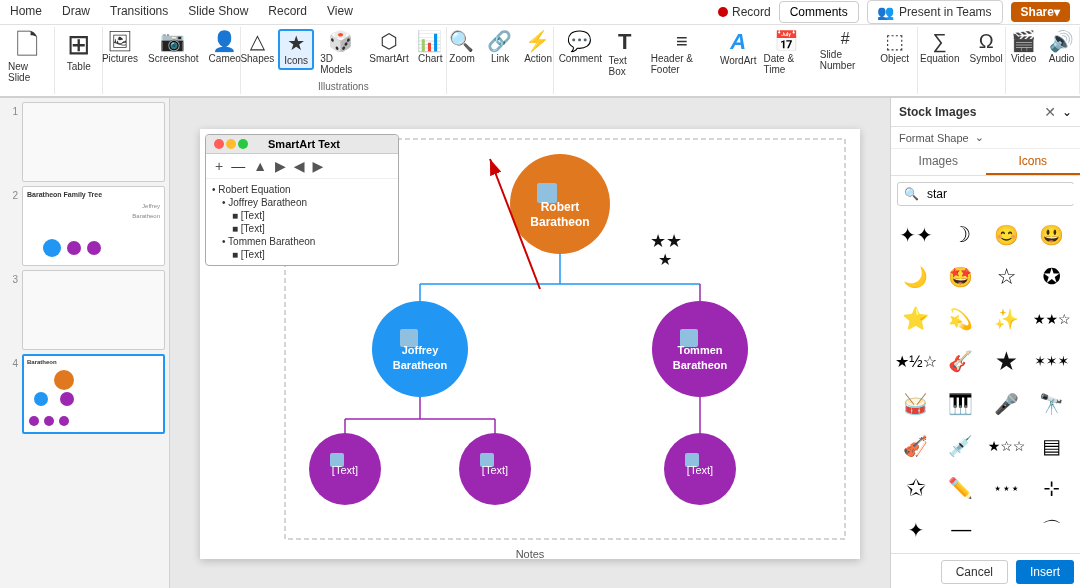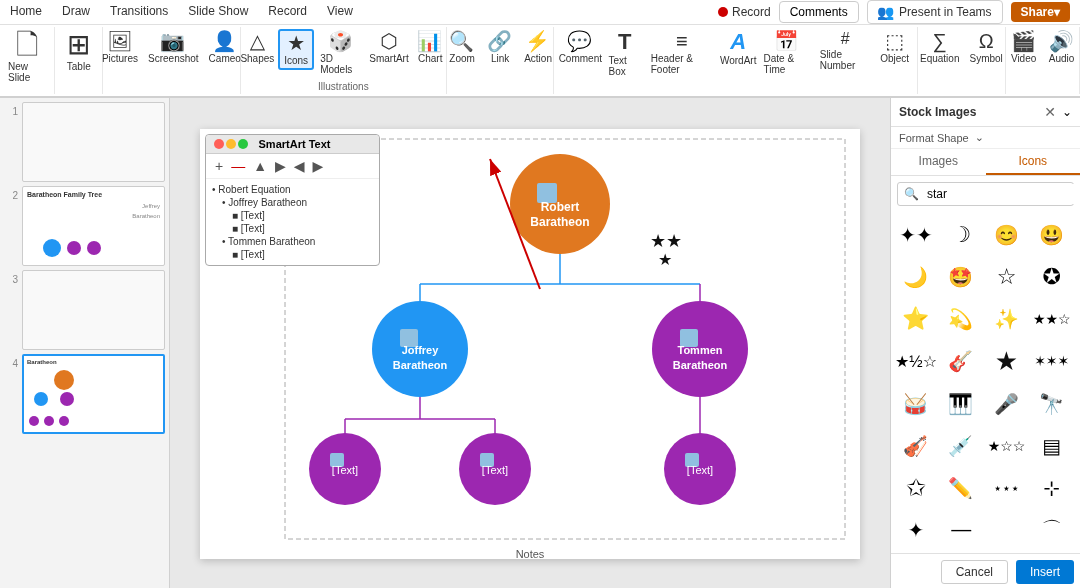--- a/index.html
+++ b/index.html
@@ -38,21 +38,21 @@
     .slide-item { display: flex; align-items: flex-start; gap: 4px; margin-bottom: 4px; cursor: pointer; }
     .slide-number { font-size: 10px; color: #888; width: 14px; text-align: right; padding-top: 4px; }
     .slide-thumb { flex: 1; background: #fff; border: 1px solid #ccc; border-radius: 2px; height: 80px; display: flex; align-items: center; justify-content: center; overflow: hidden; position: relative; font-size: 9px; color: #666; }
     .slide-item.active .slide-thumb { border: 2px solid #2196f3; }
 
     
     .slide-area { flex: 1; background: #e8e8e8; display: flex; align-items: center; justify-content: center; position: relative; }
     .slide-canvas { width: 660px; height: 430px; background: #fff; position: relative; box-shadow: 0 2px 8px rgba(0,0,0,0.2); }
 
     
-    .smartart-text-panel { position: absolute; top: 5px; left: 5px; width: 175px; background: #fff; border: 1px solid #aaa; border-radius: 4px; z-index: 10; }
+    .smartart-text-panel { position: absolute; top: 5px; left: 5px; width: 194px; background: #fff; border: 1px solid #aaa; border-radius: 4px; z-index: 10; }
     .smartart-text-title { background: #e8e8e8; border-radius: 4px 4px 0 0; padding: 3px 8px; font-size: 11px; font-weight: 600; display: flex; align-items: center; justify-content: space-between; border-bottom: 1px solid #ccc; }
     .smartart-controls { display: flex; gap: 2px; }
     .smartart-ctrl-dot { width: 10px; height: 10px; border-radius: 50%; cursor: pointer; }
     .smartart-toolbar { display: flex; align-items: center; gap: 2px; padding: 3px 6px; border-bottom: 1px solid #eee; }
     .smartart-toolbar-btn { font-size: 14px; cursor: pointer; padding: 1px 3px; color: #555; }
     .smartart-text-body { padding: 4px 6px; font-size: 10px; color: #333; }
     .smartart-text-item { padding: 1px 0; }
     .smartart-text-item.sub1 { padding-left: 10px; }
     .smartart-text-item.sub2 { padding-left: 20px; }
 

